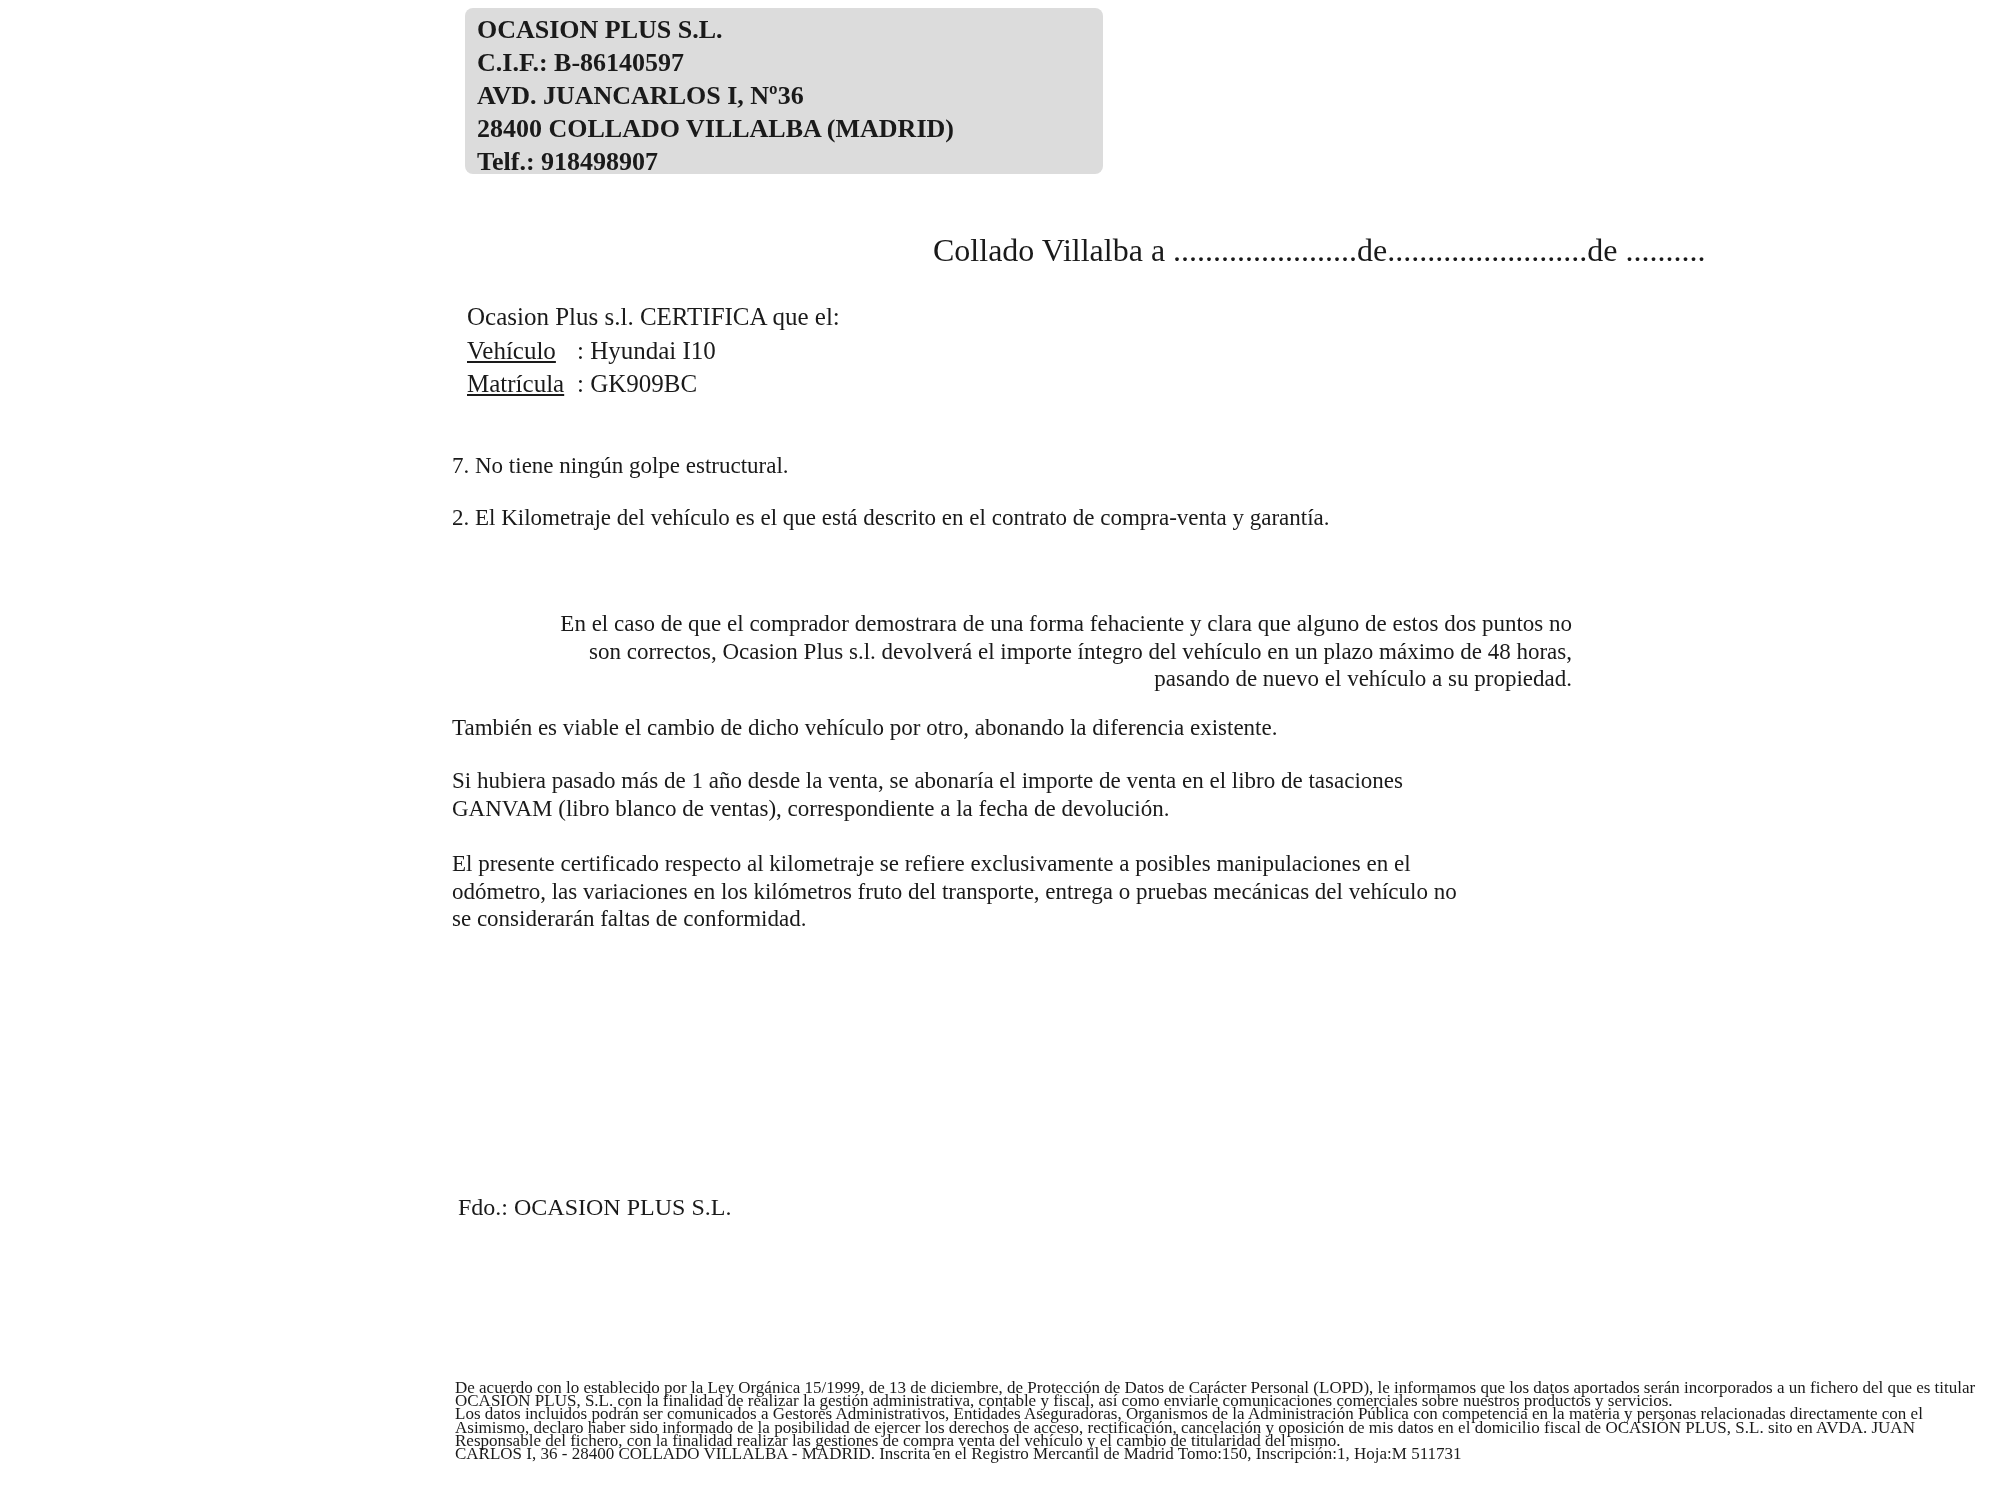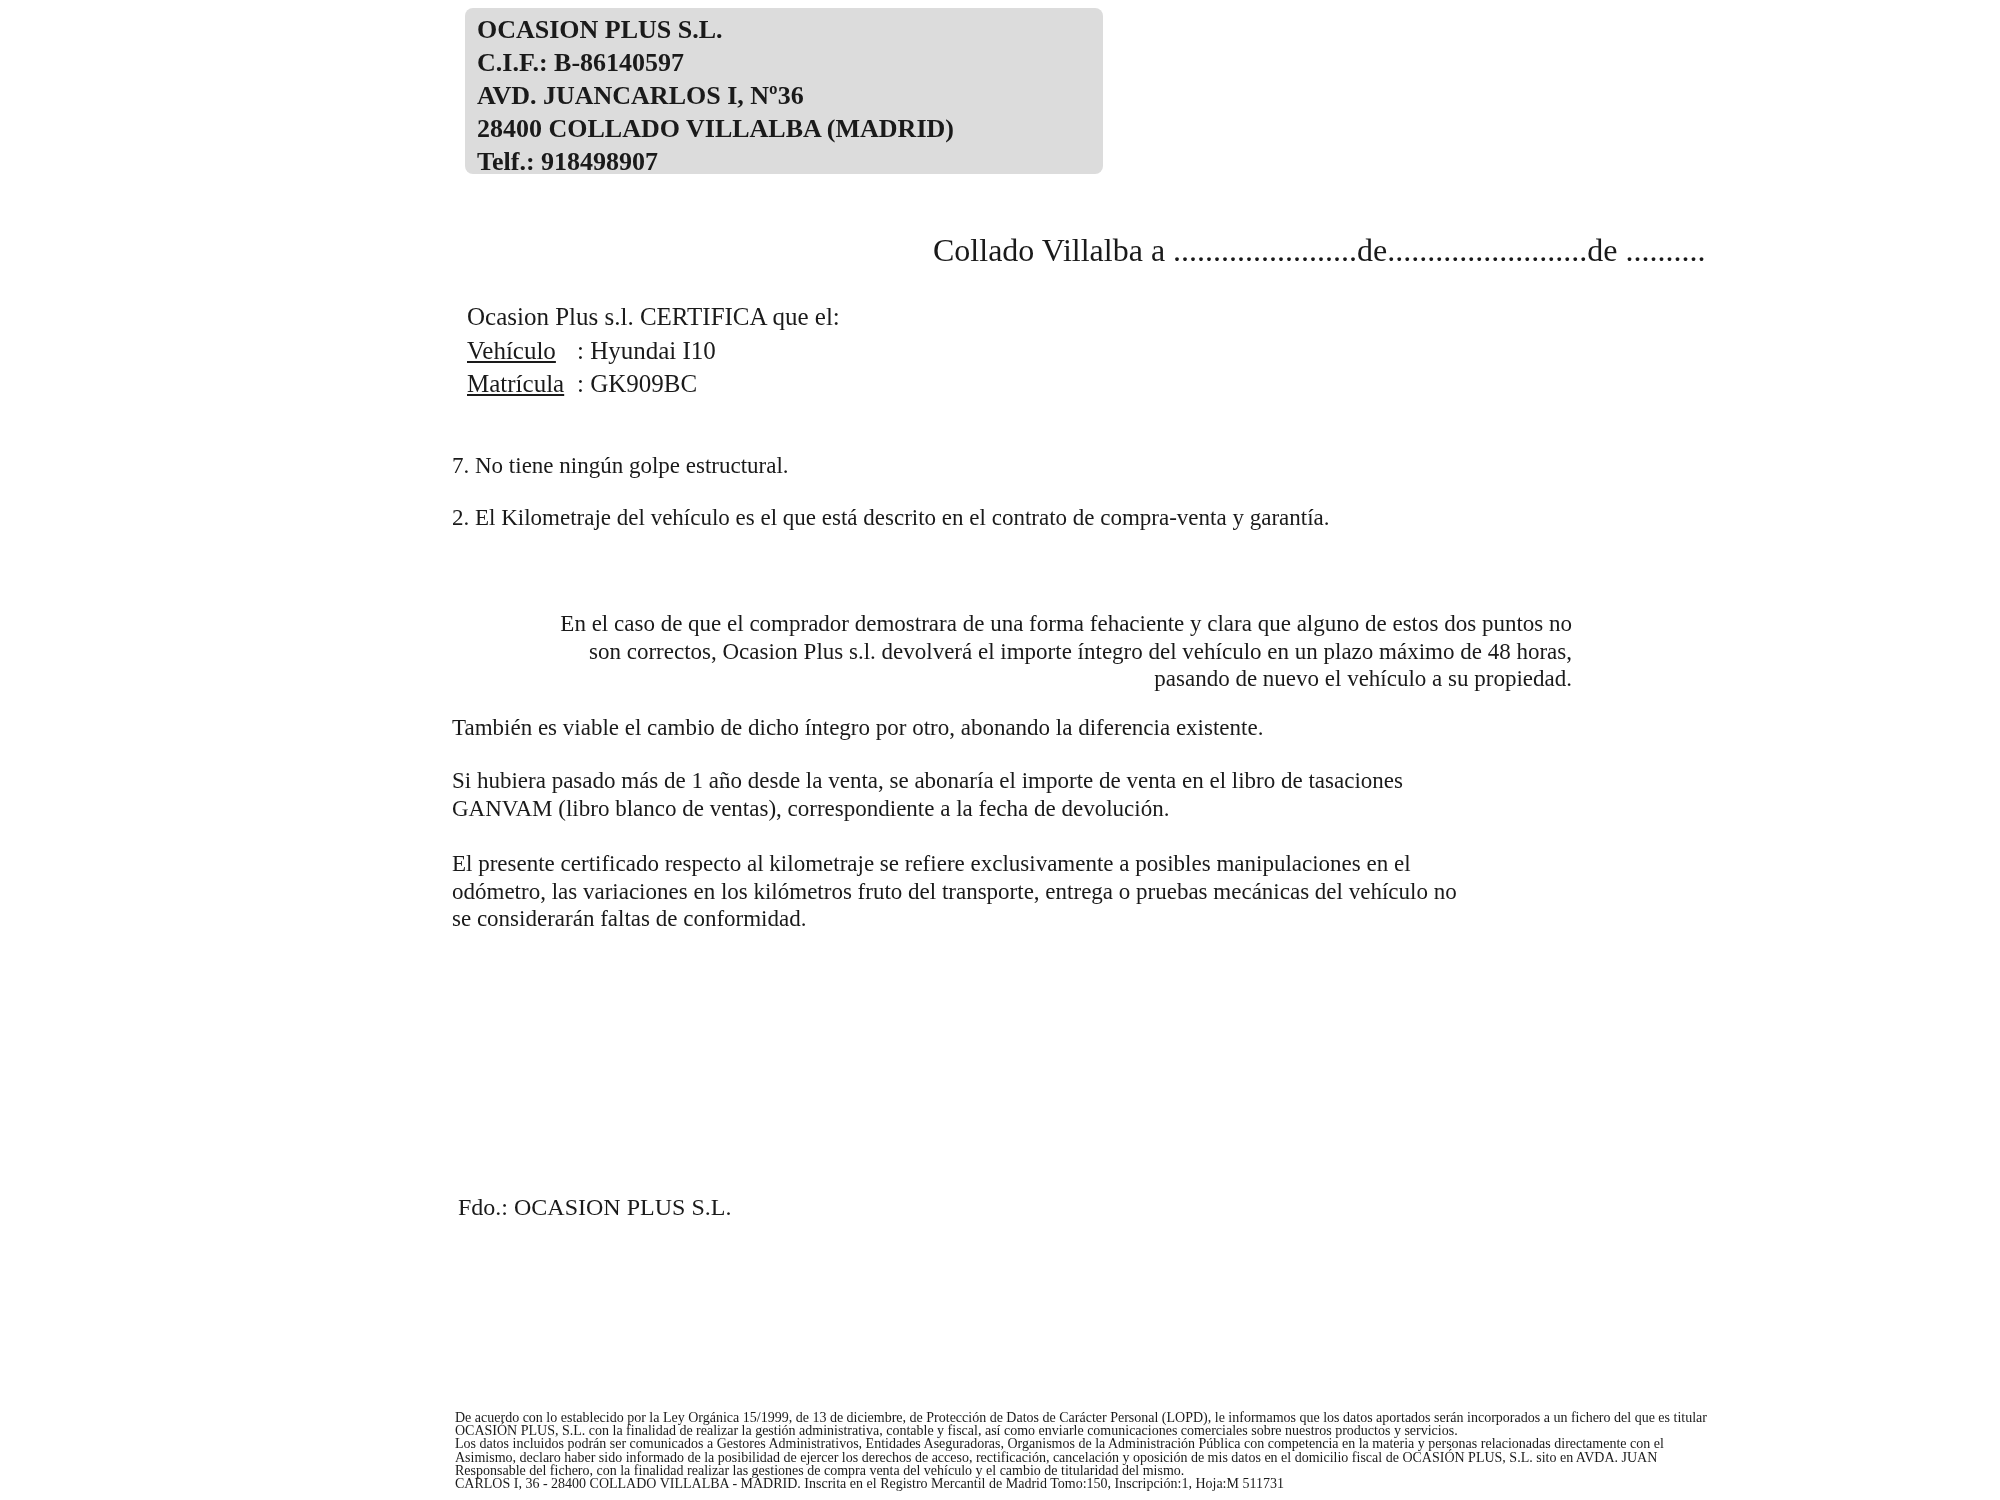--- a/index.html
+++ b/index.html
@@ -60,22 +60,22 @@
   #par-3 { top: 767px; }
   #par-4 { top: 850px; }
 
   .signature {
     left: 458px; top: 1194px;
     font-size: 24px;
     white-space: nowrap;
   }
 
   .legal-footer {
-    left: 455px; top: 1411px; width: 1100px;
-    font-size: 14px;
+    left: 455px; top: 1381px; width: 1100px;
+    font-size: 17px;
     line-height: 13.2px;
   }
   .legal-footer div { white-space: nowrap; }
 </style>
 </head>
 <body>
 
 <div class="abs header-box">
     <div>OCASION PLUS S.L.</div>
     <div>C.I.F.: B-86140597</div>
@@ -95,21 +95,21 @@
     <span class="field-label-wrap"><span class="field-label">Matrícula</span></span><span>: GK909BC</span>
   </div>
 </div>
 
 <div id="condition-1" class="abs condition">7. No tiene ningún golpe estructural.</div>
 <div id="condition-2" class="abs condition">2. El Kilometraje del vehículo es el que está descrito en el contrato de compra-venta y garantía.</div>
 
 <div id="par-1" class="abs body-par">En el caso de que el comprador demostrara de una forma fehaciente y clara que alguno de estos dos puntos no
 son correctos, Ocasion Plus s.l. devolverá el importe íntegro del vehículo en un plazo máximo de 48 horas,
 pasando de nuevo el vehículo a su propiedad.</div>
-<div id="par-2" class="abs body-par">También es viable el cambio de dicho íntegro por otro, abonando la diferencia existente.</div>
+<div id="par-2" class="abs body-par">También es viable el cambio de dicho vehículo por otro, abonando la diferencia existente.</div>
 <div id="par-3" class="abs body-par">Si hubiera pasado más de 1 año desde la venta, se abonaría el importe de venta en el libro de tasaciones
 GANVAM (libro blanco de ventas), correspondiente a la fecha de devolución.</div>
 <div id="par-4" class="abs body-par">El presente certificado respecto al kilometraje se refiere exclusivamente a posibles manipulaciones en el
 odómetro, las variaciones en los kilómetros fruto del transporte, entrega o pruebas mecánicas del vehículo no
 se considerarán faltas de conformidad.</div>
 
 <div class="abs signature">Fdo.: OCASION PLUS S.L.</div>
 
 <div class="abs legal-footer">
     <div>De acuerdo con lo establecido por la Ley Orgánica 15/1999, de 13 de diciembre, de Protección de Datos de Carácter Personal (LOPD), le informamos que los datos aportados serán incorporados a un fichero del que es titular</div>

